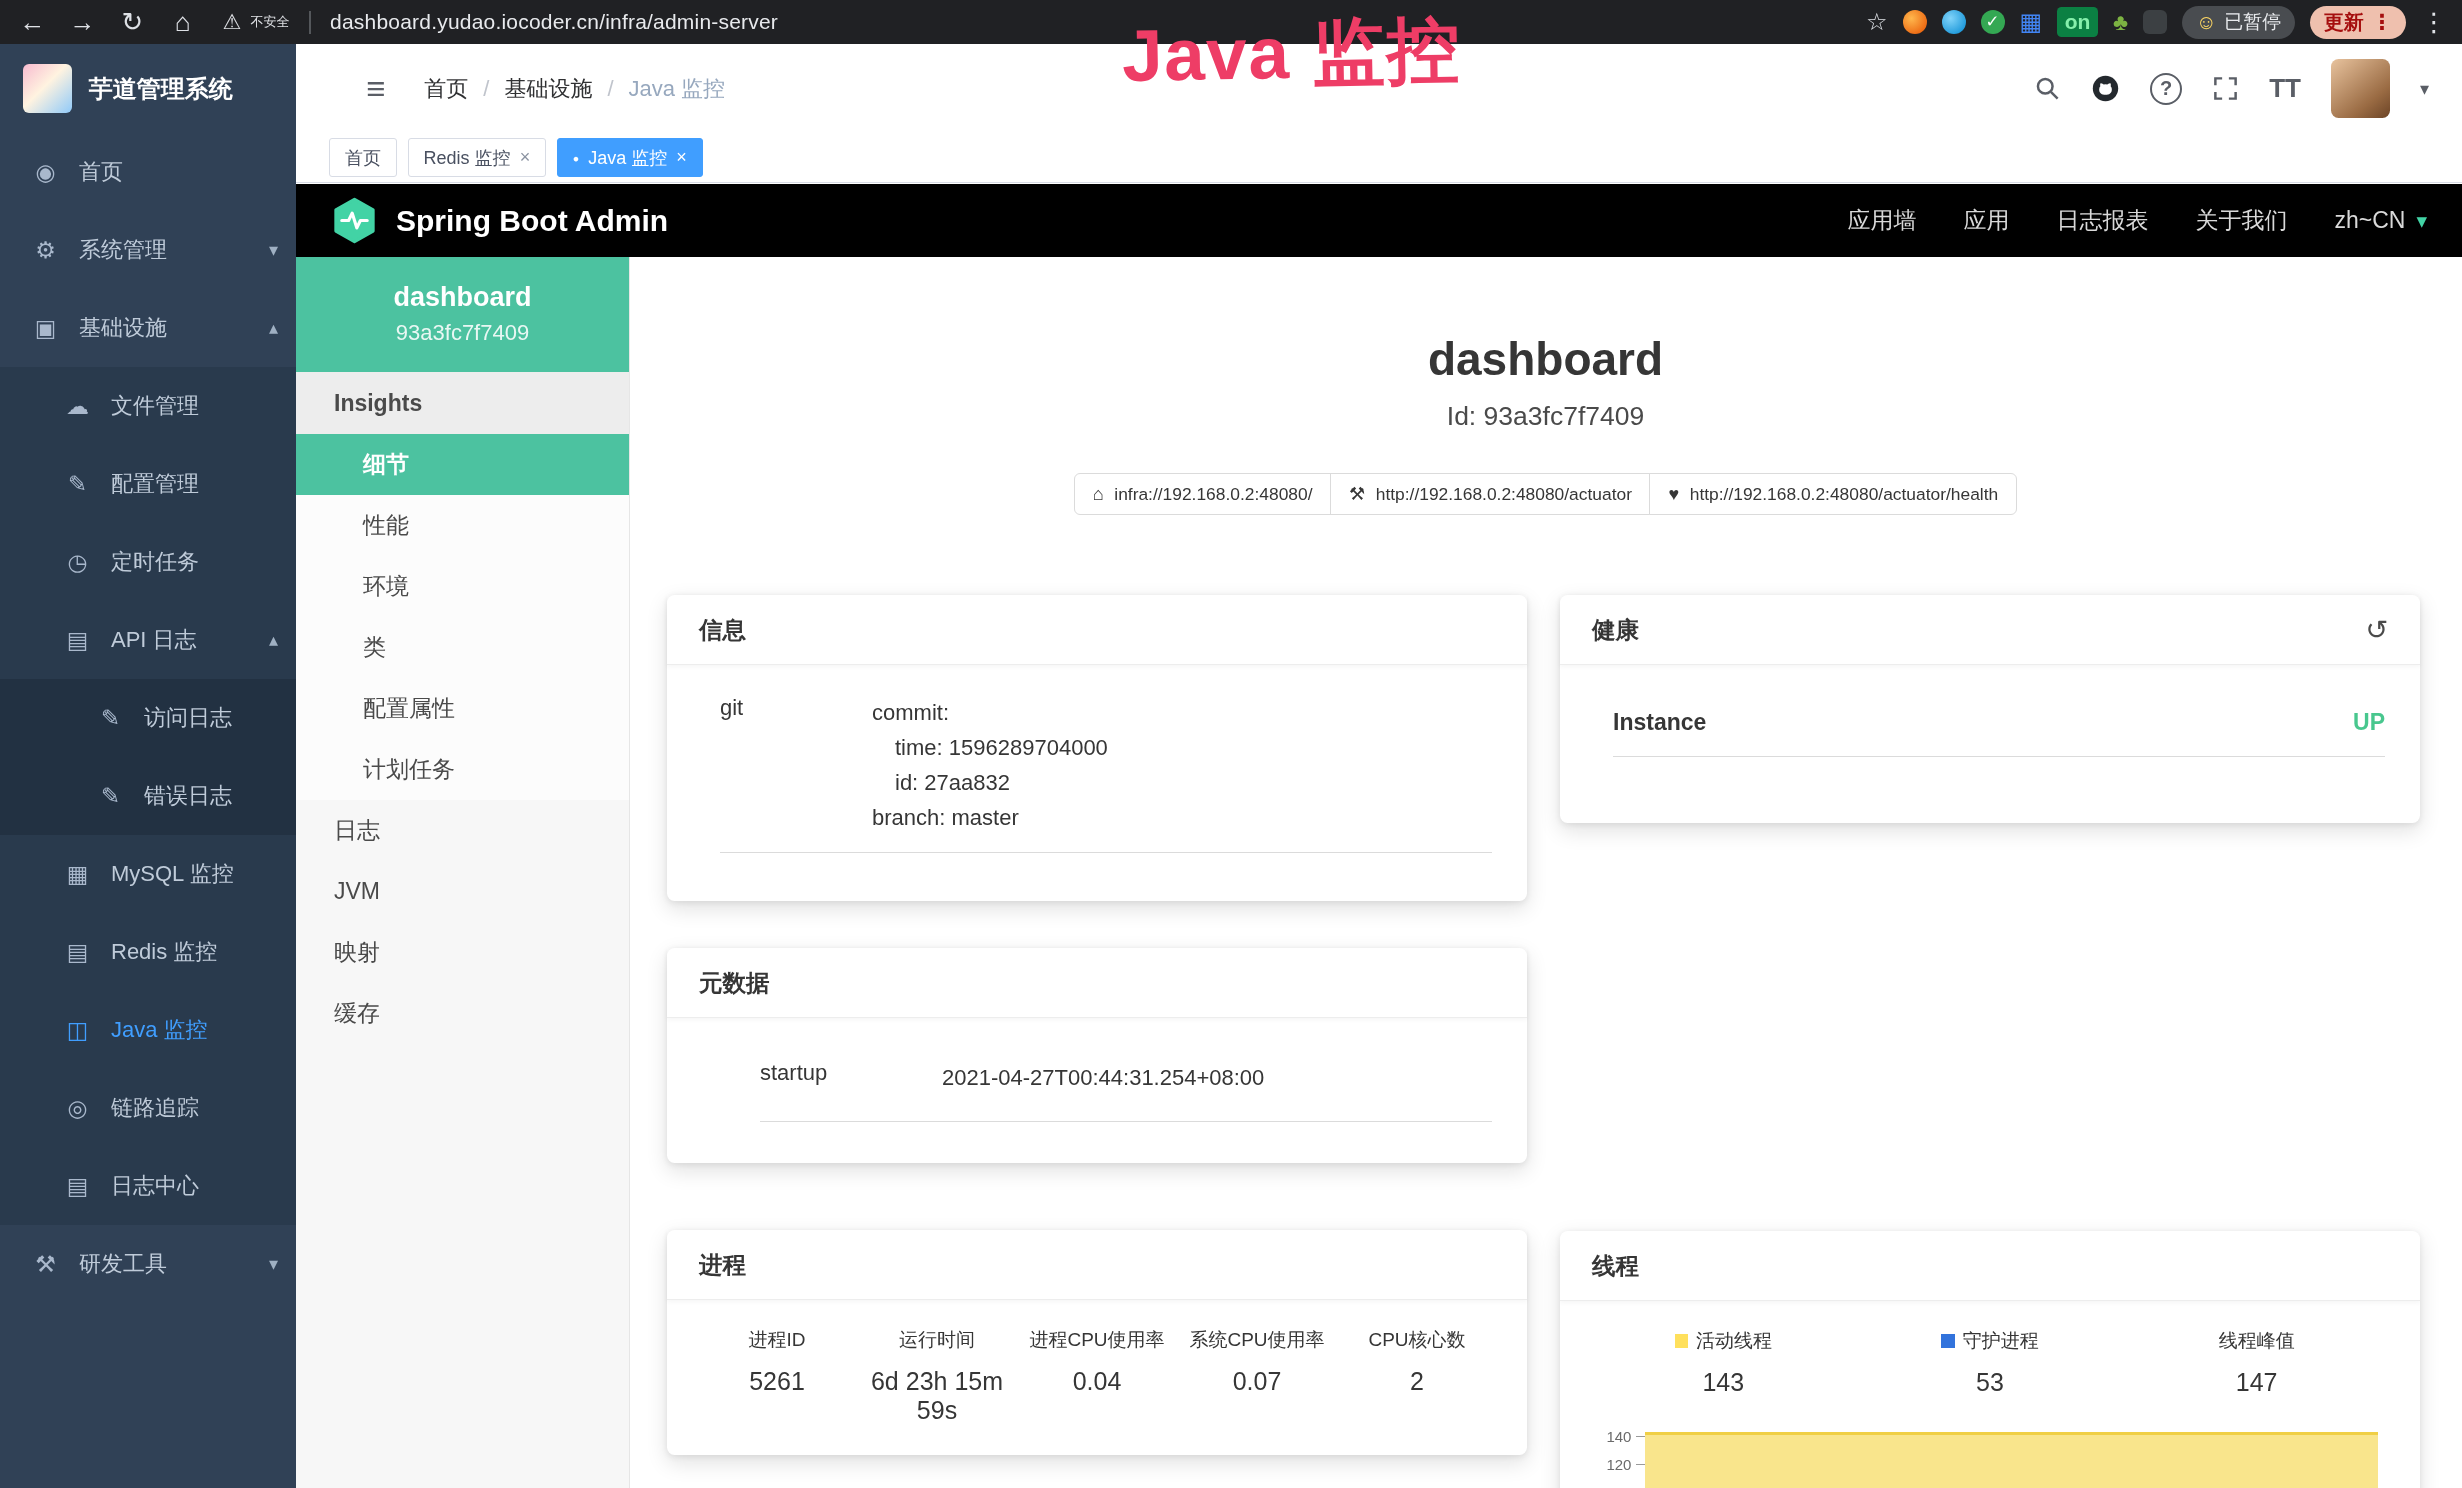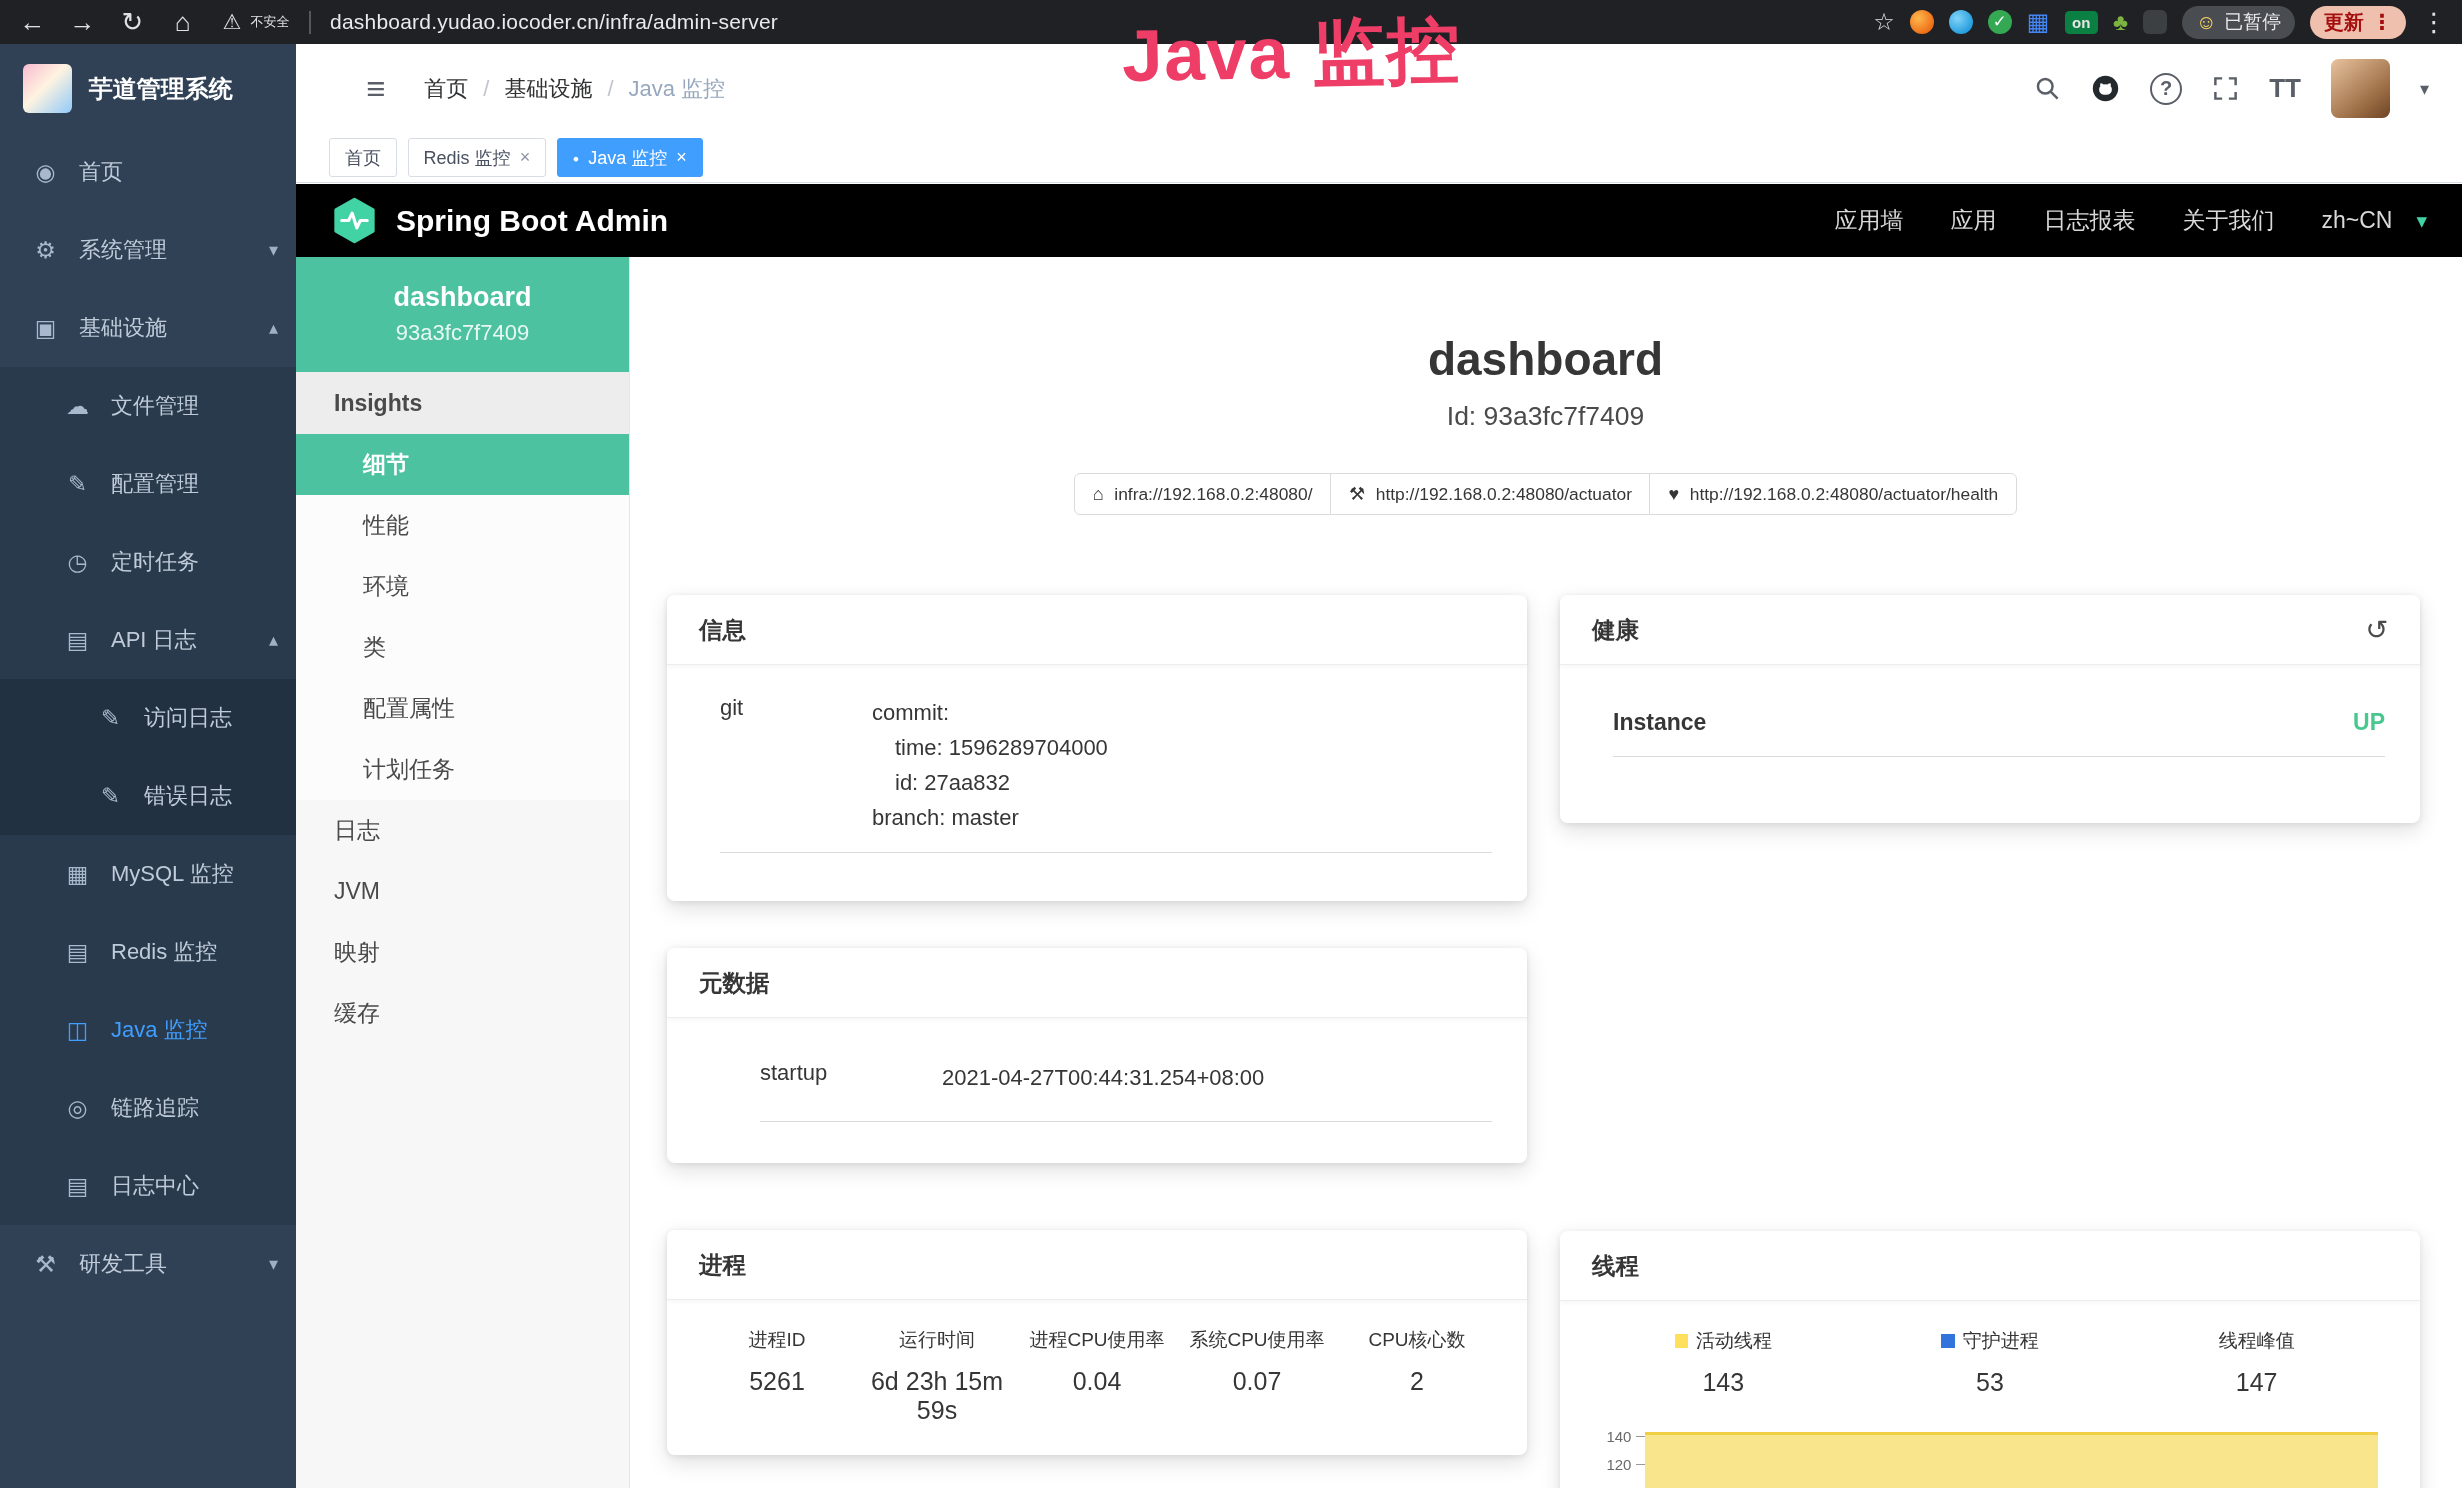--- a/index.html
+++ b/index.html
@@ -15,21 +15,21 @@
   .sec-txt { font-size:13px; color:#dfe1e5; }
   .vdiv { width:1.5px; height:23px; background:#54575b; margin:0 4.6px; }
   .url { font-size:21px; color:#e8eaed; letter-spacing:0.2px; }
   .bar-right { margin-left:auto; display:flex; align-items:center; gap:15px; }
   .star { font-size:24px; color:#dee1e6; }
   .ext { width:24px; height:24px; border-radius:50%; }
   .ext-fox { background:radial-gradient(circle at 35% 35%, #ffb74d, #e65100); }
   .ext-drop { background:radial-gradient(circle at 35% 35%, #81d4fa, #0288d1); }
   .ext-check { background:#34a853; color:#fff; font-size:16.7px; text-align:center; line-height:24px; border-radius:50%; }
   .ext-grid { font-size:24px; color:#4285f4; width:auto; height:auto; line-height:1; }
-  .ext-on { background:#0b8043; color:#e5e5e5; font-size:15px; font-weight:bold; padding:3px 7.6px; border-radius:4.6px; width:auto; height:auto; }
+  .ext-on { background:#0b8043; color:#86efac; font-size:21px; font-weight:bold; padding:3px 7.6px; border-radius:4.6px; width:auto; height:auto; }
   .ext-leaf { font-size:23px; color:#7cb342; width:auto; height:auto; line-height:1; }
   .ext-pin { background:#3c4043; border-radius:6px; }
   .pill { height:33px; border-radius:16.7px; display:flex; align-items:center; gap:7.6px; padding:0 13.7px; }
   .pill-paused { background:#494c50; color:#e8eaed; font-size:19px; }
   .face { color:#fdd663; font-size:20.5px; }
   .pill-update { background:#efc0ae; color:#a50e0e; font-size:20px; font-weight:bold; }
   .pill-update .dots { color:#a50e0e; font-size:21px; }
   .kebab { font-size:26px; color:#dee1e6; }
 
   
@@ -73,21 +73,21 @@
   .tag-active { background:#409eff; border-color:#409eff; color:#fff; }
   .tag-active .x { color:#fff; }
   .tag-dot { font-size:10.6px; color:#fff; }
 
   
   .sba-header { position:absolute; left:296px; top:184px; right:0; height:73px; background:#000000;
     display:flex; align-items:center; padding:0 35px; z-index:8; }
   .sba-brand { display:flex; align-items:center; gap:18px; }
   .sba-title { color:#fff; font-size:30px; font-weight:bold; }
   .sba-nav { margin-left:auto; display:flex; align-items:center; gap:47px; font-size:23px; color:#d9d9d9; }
-  .sba-locale { display:flex; align-items:center; gap:24px;justify-content:center; }
+  .sba-locale { display:flex; align-items:center; gap:11px;justify-content:center; }
   .green-caret { color:#42d3a5; font-size:21px; }
 
   
   .inst-sidebar { position:absolute; left:296px; top:256px; bottom:0; width:334px; background:#f7f7f7;
     border-right:1.5px solid #e6e6e6; z-index:7; }
   .inst-head { height:116px; background:#4cc2a0; color:#fff; display:flex; flex-direction:column;
     align-items:center; justify-content:center; gap:7.6px; }
   .inst-name { font-size:27px; font-weight:bold; }
   .inst-id { font-size:22px; opacity:.88; }
   .menu-cat { height:62px; display:flex; align-items:center; padding-left:38px; font-size:23px;

